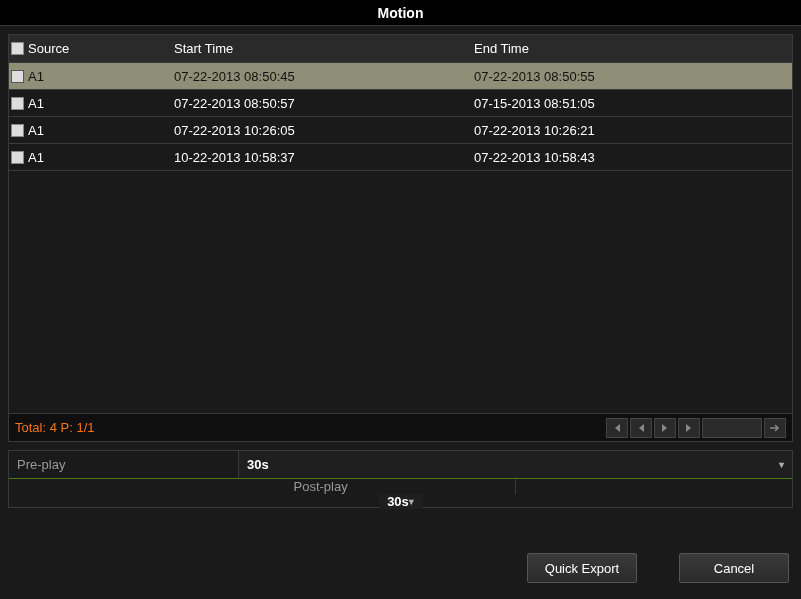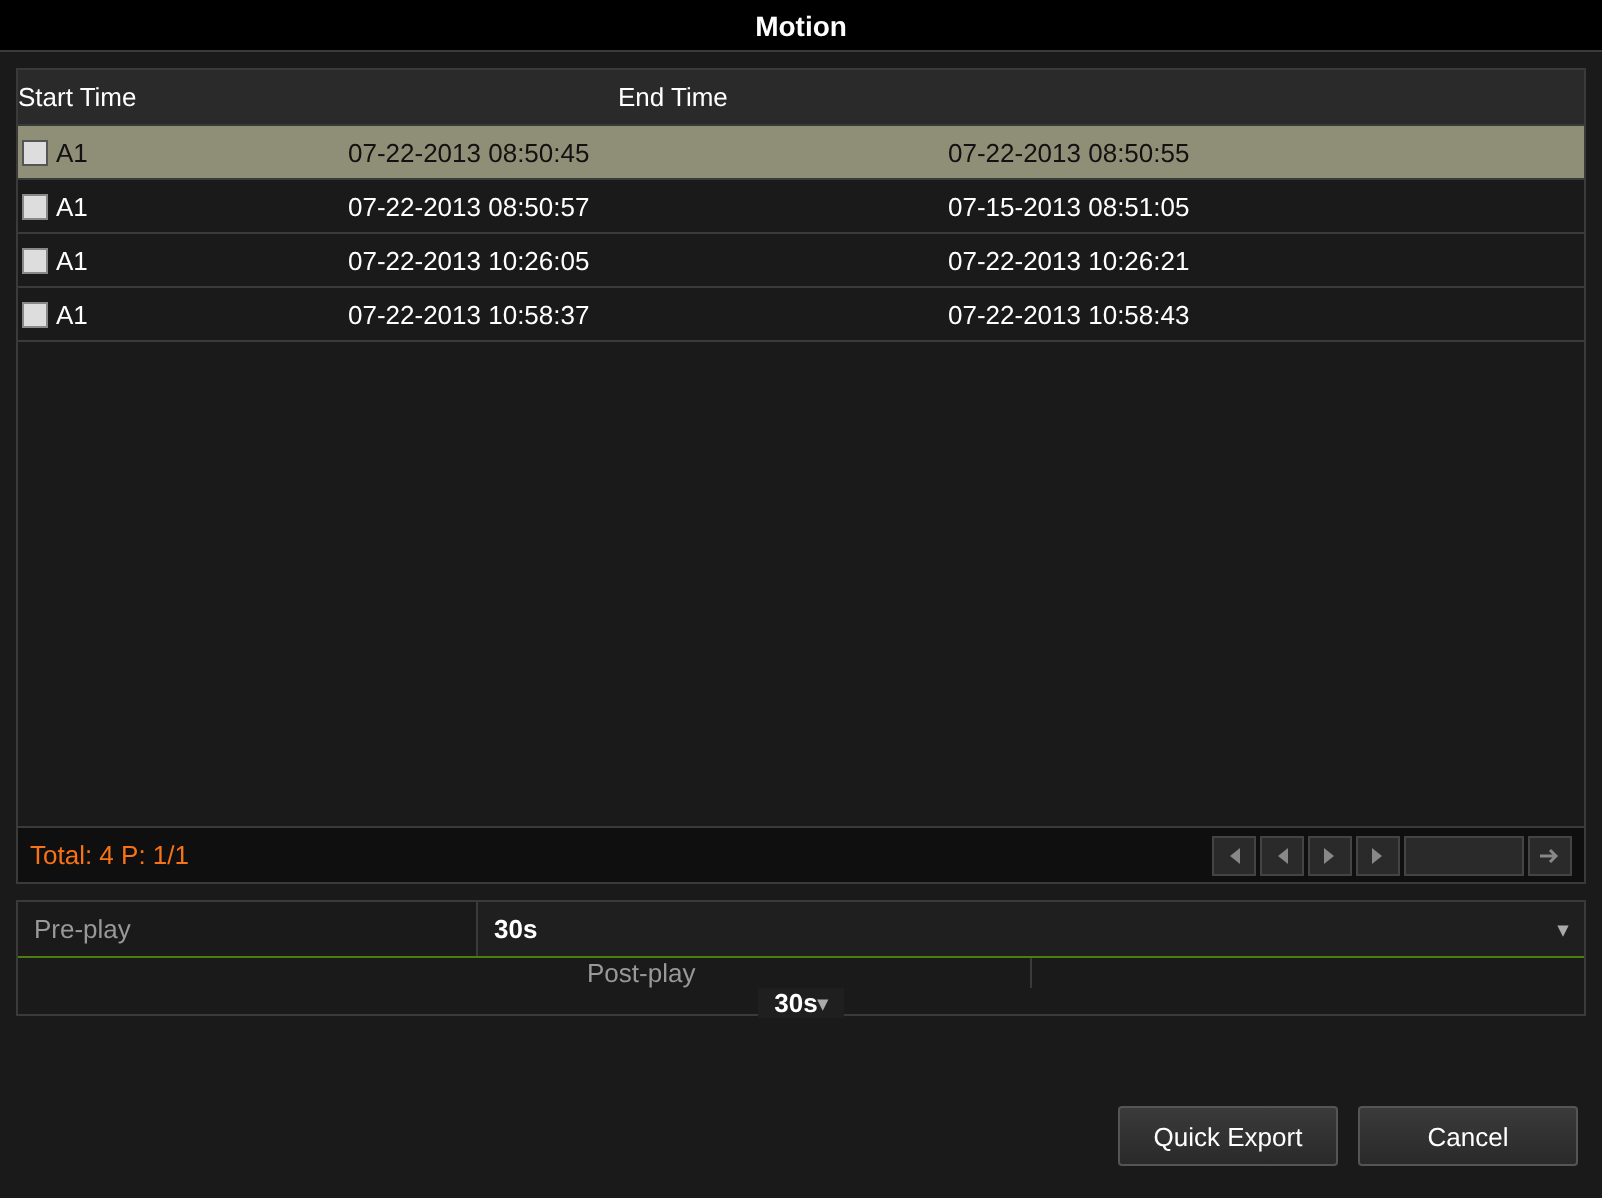--- a/index.html
+++ b/index.html
@@ -102,30 +102,35 @@
     gap: 10px;
   }
   .btn {
     min-width: 110px; height: 30px;
     background: linear-gradient(#3a3a3a,#2a2a2a);
     border: 1px solid #555;
     color: #fff; font-size: 13px;
     display: flex; align-items: center; justify-content: center;
     cursor: pointer;
     border-radius: 2px;
+    margin-left: 32px;
   }
 </style>
 </head>
 <body>
 
 <div class="window">
   <div class="titlebar">Motion</div>
 
   <div class="table-wrap">
     <div class="thead">
+      <div class="col-source">
+        <span class="checkbox"></span>
+        <span>Source</span>
+      </div>
       <div class="col-start">Start Time</div>
       <div class="col-end">End Time</div>
     </div>
     <div class="tbody" id="tbody">
         <div class="trow sel">
           <div class="col-source">
             <span class="checkbox"></span>
             <span>A1</span>
           </div>
           <div class="col-start">07-22-2013 08:50:45</div>
@@ -145,21 +150,21 @@
             <span>A1</span>
           </div>
           <div class="col-start">07-22-2013 10:26:05</div>
           <div class="col-end">07-22-2013 10:26:21</div>
         </div>
         <div class="trow">
           <div class="col-source">
             <span class="checkbox"></span>
             <span>A1</span>
           </div>
-          <div class="col-start">07-22-2013 10:58:37</div>
+          <div class="col-start">10-22-2013 10:58:37</div>
           <div class="col-end">07-22-2013 10:58:43</div>
         </div>
       </div>
   </div>
 
   <div class="statusbar">
     <span>Total: 4  P: 1/1</span>
     <div class="pager">
       <div class="pgbtn">
         <svg width="10" height="10" viewBox="0 0 10 10">

